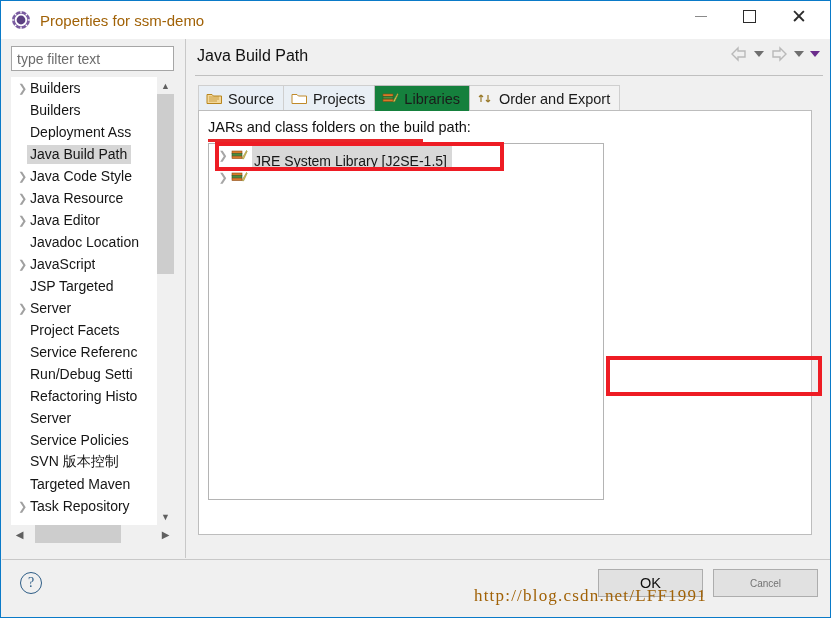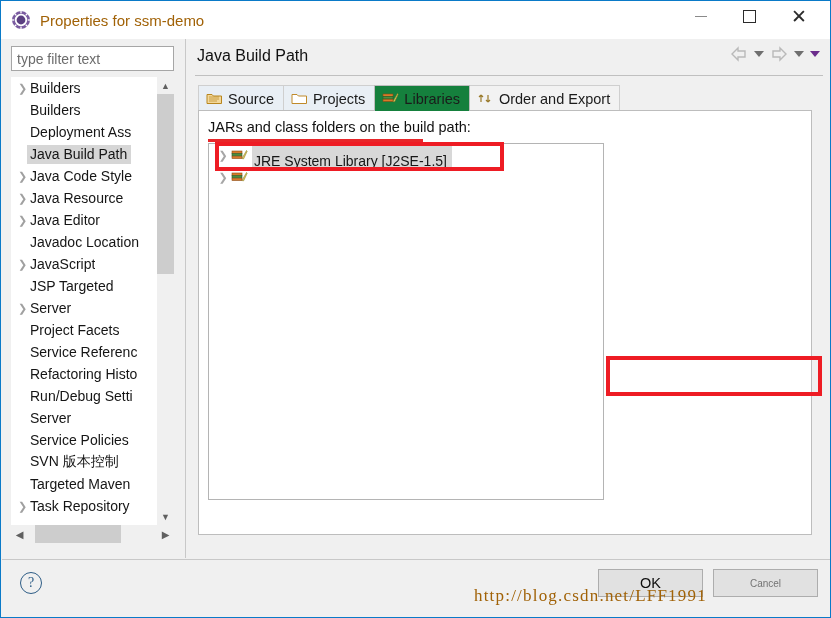--- a/index.html
+++ b/index.html
@@ -407,25 +407,25 @@
           <div class="tree-item">
             <span class="tree-arrow"></span>
             <span class="tree-label">Project Facets</span>
           </div>
           <div class="tree-item">
             <span class="tree-arrow"></span>
             <span class="tree-label">Service Referenc</span>
           </div>
           <div class="tree-item">
             <span class="tree-arrow"></span>
+            <span class="tree-label">Run/Debug Setti</span>
+          </div>
+          <div class="tree-item">
+            <span class="tree-arrow"></span>
             <span class="tree-label">Refactoring Histo</span>
-          </div>
-          <div class="tree-item">
-            <span class="tree-arrow"></span>
-            <span class="tree-label">Run/Debug Setti</span>
           </div>
           <div class="tree-item">
             <span class="tree-arrow"></span>
             <span class="tree-label">Server</span>
           </div>
           <div class="tree-item">
             <span class="tree-arrow"></span>
             <span class="tree-label">Service Policies</span>
           </div>
           <div class="tree-item">

